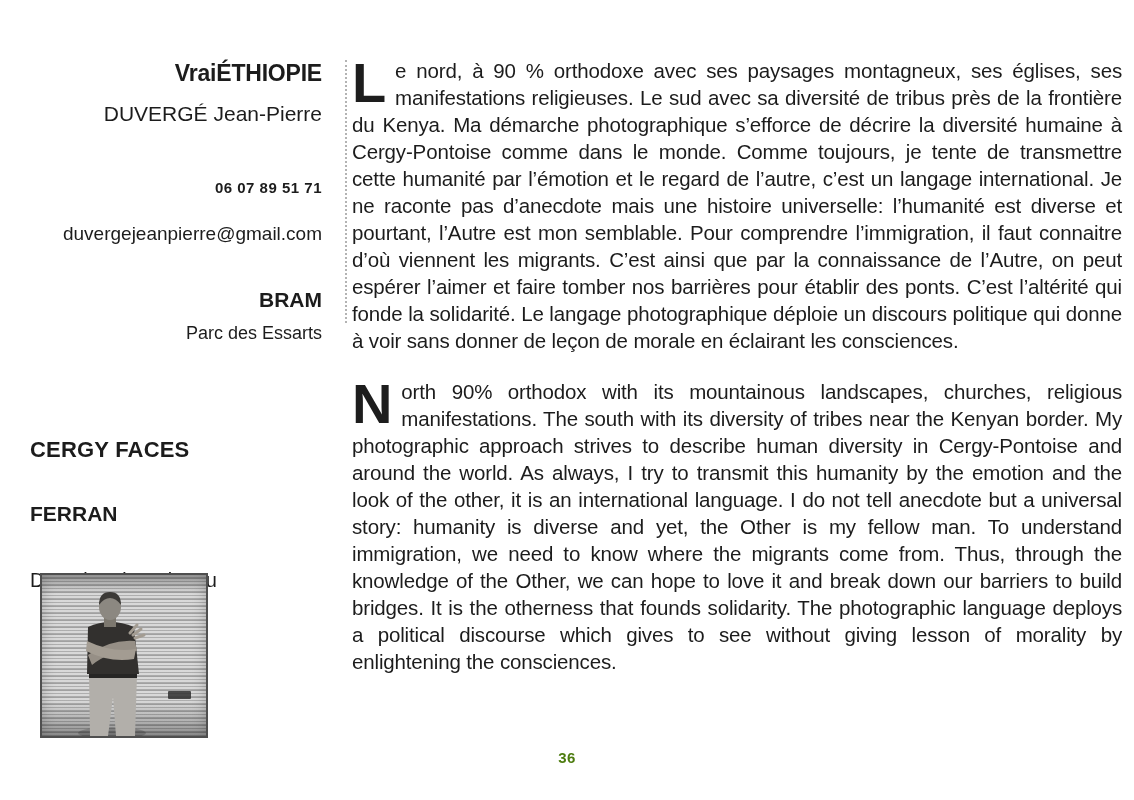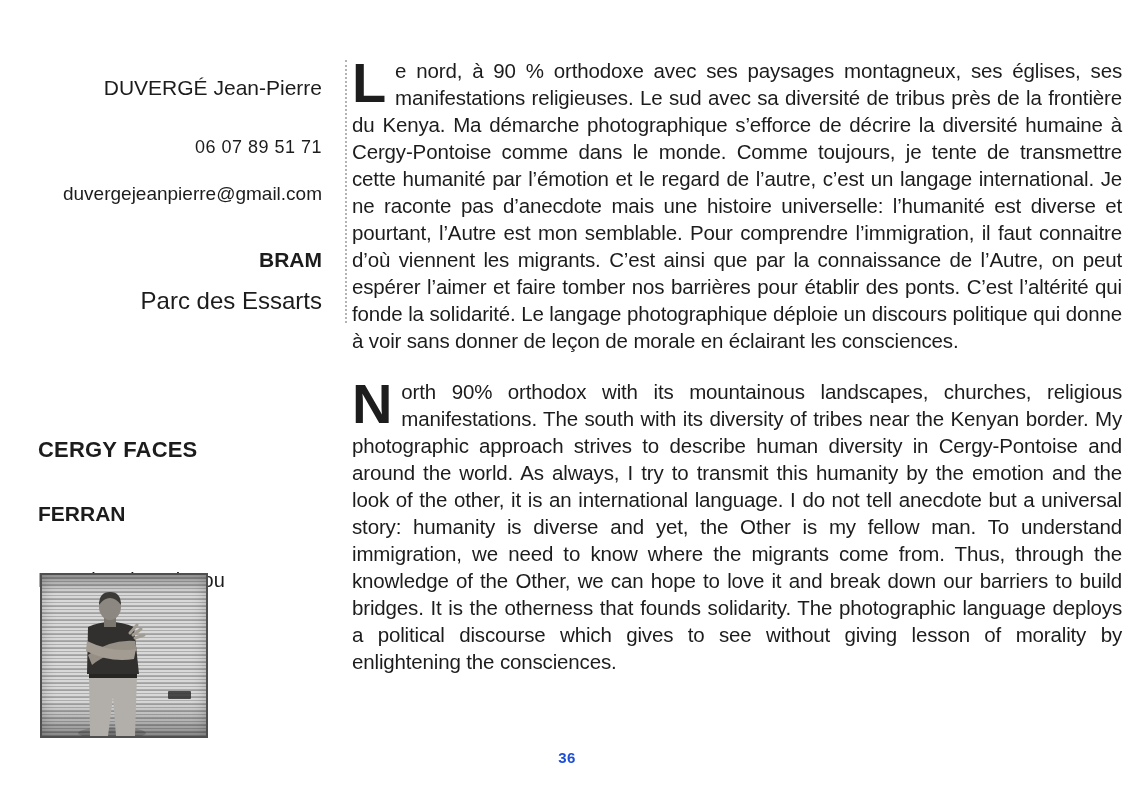--- a/index.html
+++ b/index.html
@@ -12,27 +12,27 @@
     overflow:hidden;
     margin:0 auto;
   }
   
   .contact-block{
     position:absolute;left:0;top:60px;width:322px;
     text-align:right;
   }
   .c-title{font-size:23px;line-height:26px;font-weight:bold;letter-spacing:-0.2px;}
   .c-author{font-size:21px;line-height:24px;margin-top:16px;}
-  .c-phone{font-size:18px;line-height:23px;font-weight:normal;margin-top:36px;letter-spacing:0.5px;}
+  .c-phone{font-size:15px;line-height:23px;font-weight:bold;margin-top:50px;letter-spacing:0.5px;}
   .c-email{font-size:19px;line-height:22px;margin-top:24px;}
   .c-venue{font-size:21px;line-height:24px;font-weight:bold;margin-top:43px;padding-left:15px;}
-  .c-venue-loc{font-size:24px;line-height:24px;margin-top:17px;}
+  .c-venue-loc{font-size:18px;line-height:24px;margin-top:9px;}
   
   .series-block{
-    position:absolute;left:38px;top:437px;width:280px;text-align:left;
+    position:absolute;left:30px;top:437px;width:280px;text-align:left;
   }
   .s-title{font-size:22px;line-height:25px;font-weight:bold;letter-spacing:0.2px;}
   .s-venue{font-size:21px;line-height:23px;font-weight:bold;margin-top:40px;}
   .s-venue-loc{font-size:20px;line-height:23px;margin-top:44px;}
   
   .photo{
     position:absolute;left:40px;top:573px;width:164px;height:161px;
     border:2px solid #4f4f4f;
     background:
       linear-gradient(180deg, rgba(35,35,35,.30) 0%, rgba(255,255,255,0) 12%,
@@ -59,29 +59,30 @@
   .dropcap{
     float:left;
     font-size:56px;line-height:45px;font-weight:bold;
     margin:3px 9px 0 0;
     color:#1d1d1d;
   }
   
   .pageno{
     position:absolute;left:0;right:0;top:749px;
     text-align:center;
-    font-size:15px;font-weight:bold;color:#1d4ed8;letter-spacing:0.5px;
+    font-size:15px;font-weight:bold;color:#4d7c0f;letter-spacing:0.5px;
   }
 </style>
 </head>
 <body>
 
 <div class="page">
 
   <aside class="contact-block">
+    <div class="c-title">VraiÉTHIOPIE</div>
     <div class="c-author">DUVERGÉ Jean-Pierre</div>
     <div class="c-phone">06 07 89 51 71</div>
     <div class="c-email">duvergejeanpierre@gmail.com</div>
     <div class="c-venue">BRAM</div>
     <div class="c-venue-loc">Parc des Essarts</div>
   </aside>
 
   <aside class="series-block">
     <div class="s-title">CERGY FACES</div>
     <div class="s-venue">FERRAN</div>

